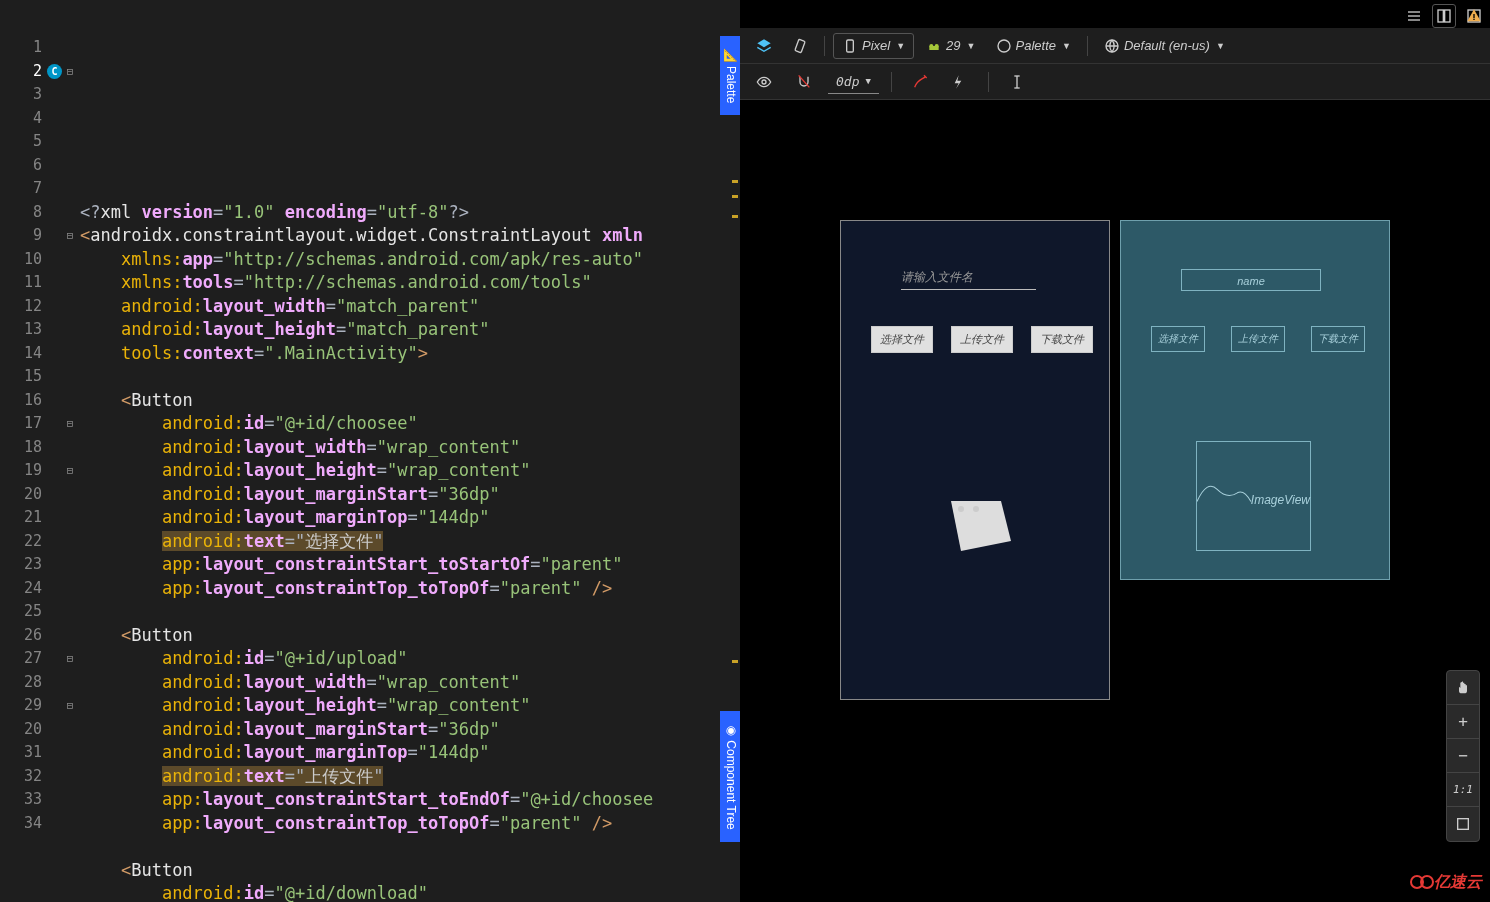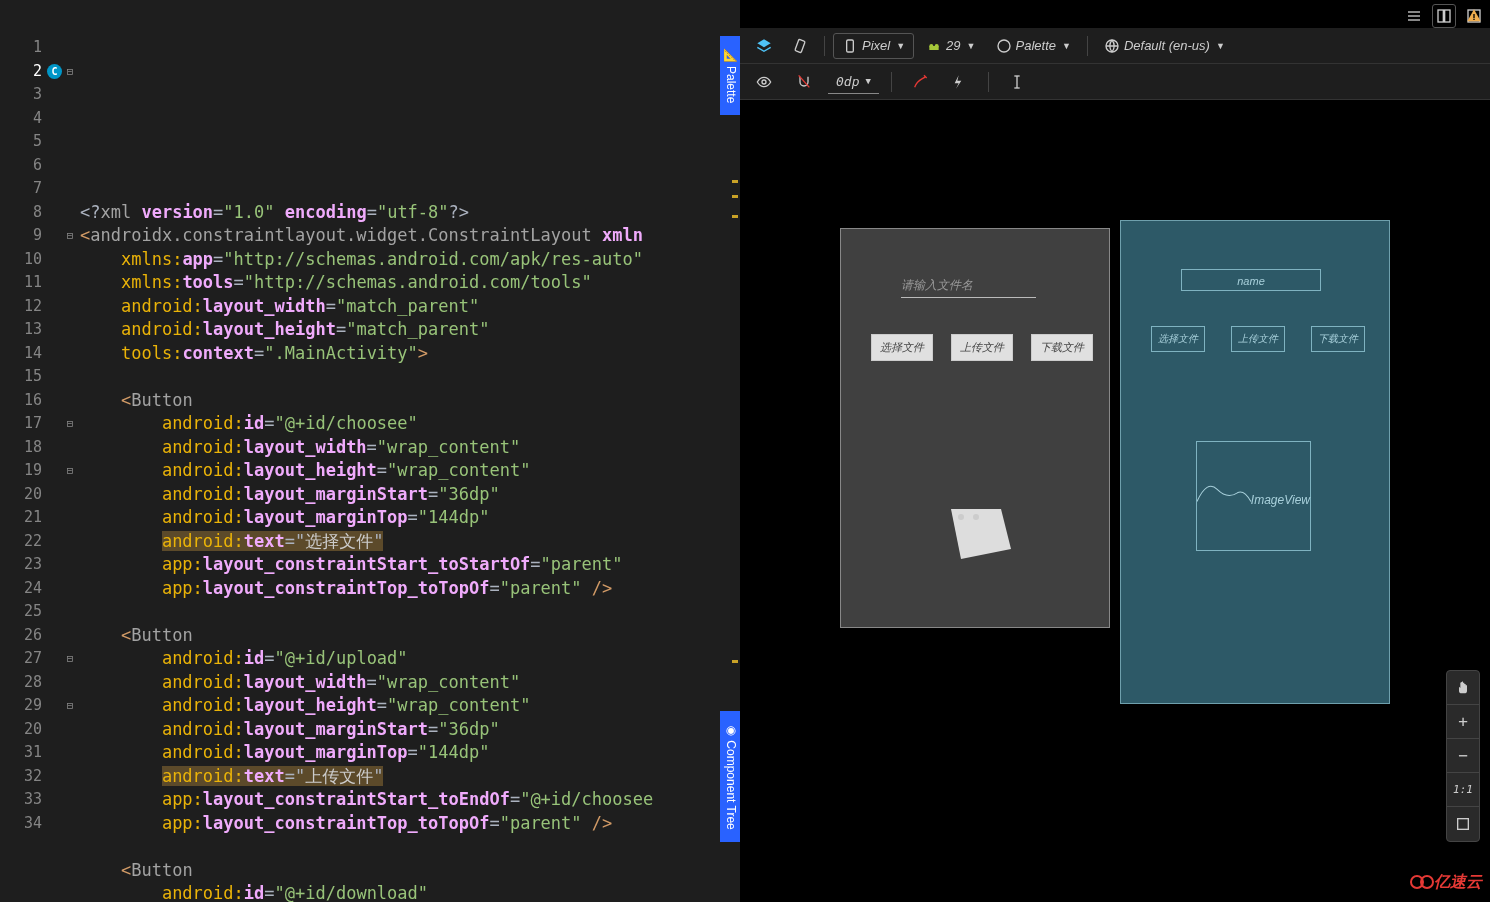--- a/index.html
+++ b/index.html
@@ -63,21 +63,21 @@
 .code-area {
   flex: 1;
   padding-top: 36px;
   font-size: 17px;
   line-height: 23.5px;
   white-space: pre;
   position: relative;
   overflow: hidden;
 }
 .code-line { height: 23.5px; }
-.t-tag { color: #a3a3a3; }
+.t-tag { color: #e5e5e5; }
 .t-attr { color: #f0abfc; font-weight: bold; }
 .t-ns { color: #eab308; }
 .t-val { color: #98c379; }
 .t-punct { color: #abb2bf; }
 .t-bracket { color: #d19a66; }
 .hl { background: #5c4a2a; }
 .scroll-marker {
   position: absolute;
   right: 2px;
   width: 6px;
@@ -146,30 +146,29 @@
   flex: 1;
   display: flex;
   align-items: flex-start;
   justify-content: center;
   padding-top: 120px;
   gap: 10px;
   position: relative;
 }
 .device-preview {
   width: 270px;
-  height: 400px;
-  background: #404040;
+  height: 480px;
+  background: #0f172a;
   border: 1px solid #888;
   position: relative;
   font-family: sans-serif;
-  margin-top: 8px;
 }
 .device-blueprint {
   width: 270px;
-  height: 484px;
+  height: 360px;
   background: #2d5967;
   border: 1px solid #6fa0ad;
   position: relative;
   font-family: sans-serif;
 }
 .preview-input {
   position: absolute;
   top: 48px;
   left: 60px;
   width: 135px;

